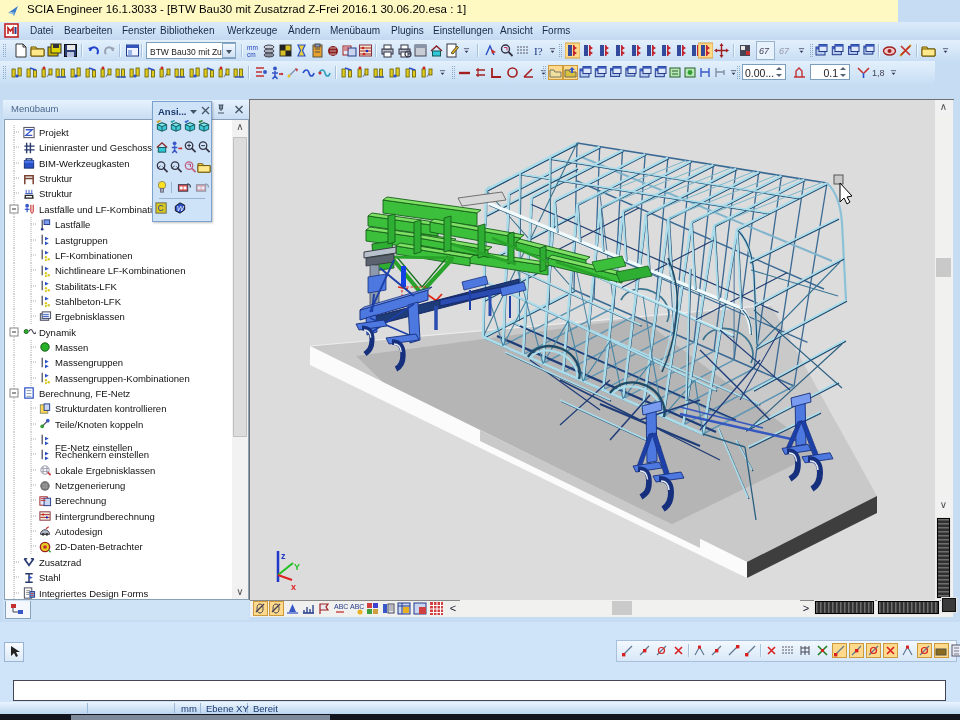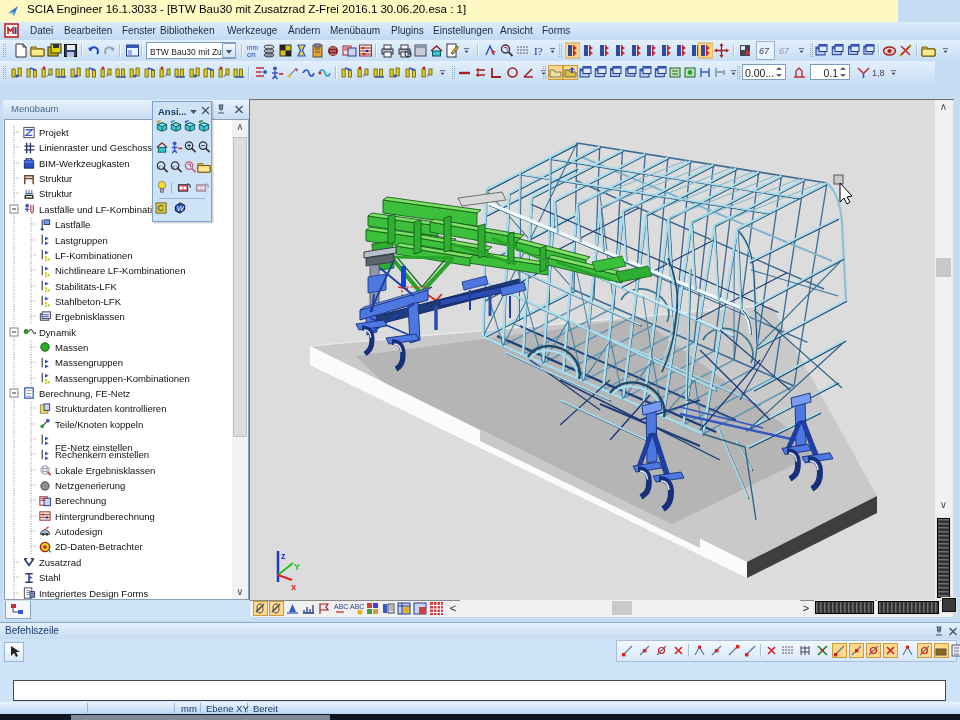--- a/index.html
+++ b/index.html
@@ -1478,29 +1478,20 @@
         <text x="3" y="11" font-size="9" fill="#223a8a" font-family="Liberation Sans">C</text>
       </svg>
       <svg style="position:absolute;left:20px;top:99px" width="14" height="14" viewBox="0 0 15 15">
         <path d="M7.5 2l5 2.5v5L7.5 13l-5-2.5v-5z" fill="#2a50c8" stroke="#111"></path>
         <text x="4" y="11" font-size="8" fill="#fff" font-family="Liberation Sans" font-style="italic">W</text>
       </svg>
       <div style="position:absolute;left:6px;top:96px;width:46px;height:1px;background:#9ab4d4"></div>
       <div style="position:absolute;left:18px;top:80px;width:1px;height:11px;background:#9ab4d4"></div>
     </div>
 <div id="cmdpanel">
-      <div style="position:absolute;left:0;top:0;width:960px;height:17px;background:linear-gradient(#e3f0fc,#c6dcf3);border-top:1px solid #8aa8cc">
-        <span style="position:absolute;left:5px;top:2px;font-size:10px;color:#1a3a70">Befehlszeile</span>
-        <svg style="position:absolute;left:933px;top:2px" width="12" height="13" viewBox="0 0 12 13">
-          <path d="M6 2v6M3.5 2h5M4.5 2v4h3V2M3 10h6" stroke="#456" fill="none" stroke-width="1.1"></path>
-        </svg>
-        <svg style="position:absolute;left:947px;top:2px" width="12" height="13" viewBox="0 0 12 13">
-          <path d="M2.5 3l7 7M9.5 3l-7 7" stroke="#456" stroke-width="1.4"></path>
-        </svg>
-      </div>
       <div style="position:absolute;left:4px;top:20px;width:20px;height:20px;background:linear-gradient(#f8fbff,#dce9f8);border:1px solid #9ab4d4"><svg width="18" height="18" viewBox="0 0 18 18">
           <path d="M6 3l0 10 3-3 2 4 2-1-2-4 4 0z" fill="#222"></path>
         </svg></div>
       <div style="position:absolute;left:616px;top:18px;width:341px;height:22px;background:linear-gradient(#f2f8fe,#d8e8f8);border:1px solid #a8c0dc"></div>
       <svg style="position:absolute;left:620px;top:21px" width="15" height="15" viewBox="0 0 15 15">
         <path d="M3 12L12 3" stroke="#607890" stroke-width="1.3"></path>
         <rect x="2" y="10" width="3.4" height="3.4" fill="#d82020"></rect>
       </svg>
       <svg style="position:absolute;left:637px;top:21px" width="15" height="15" viewBox="0 0 15 15">
         <path d="M3 12L12 3" stroke="#607890" stroke-width="1.3"></path>

